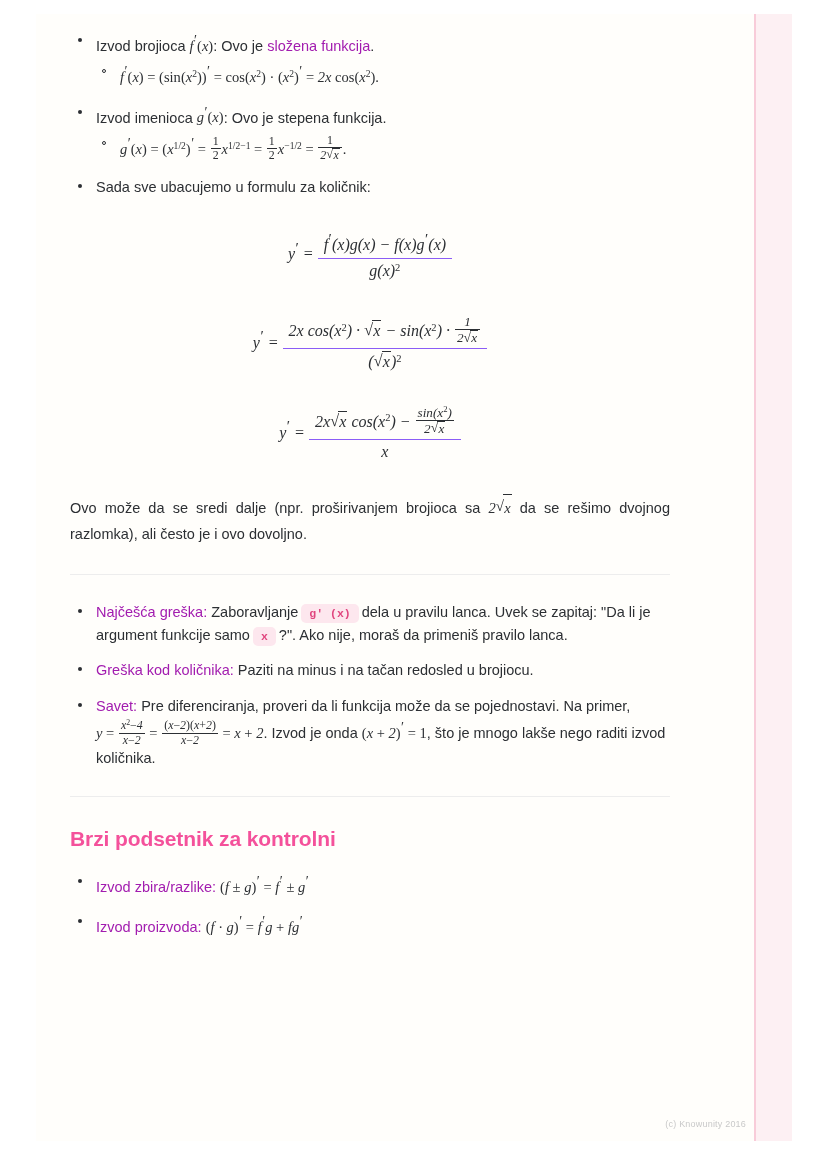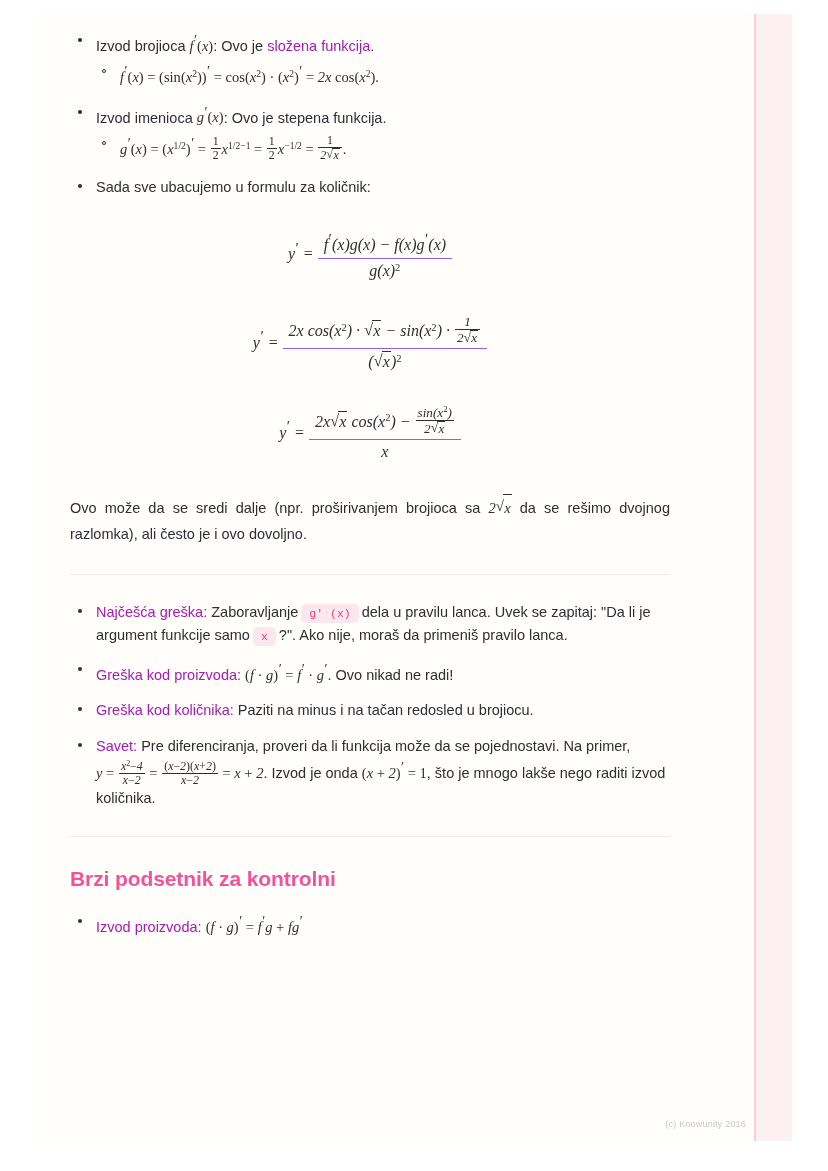--- a/index.html
+++ b/index.html
@@ -185,20 +185,21 @@
   
   code.chip {
     font-family: "Liberation Mono", monospace;
     font-size: 11.5px;
     background: #fde7ee;
     color: #e0457e;
     border-radius: 5px;
     padding: 3px 8px;
     margin: 0 3px;
     white-space: nowrap;
+    font-weight: bold;
   }
 
   p.para {
     margin: 0;
     text-align: justify;
     line-height: 1.85;
   }
 
   
   .footer {
@@ -281,24 +282,20 @@
     <hr class="rule">
 
 
     <ul class="lvl1">
 
       <li>
         <b>Najčešća greška:</b>
         <span>Zaboravljanje</span><code class="chip">g' (x)</code><span>dela u pravilu lanca. Uvek se zapitaj: "Da li je argument funkcije samo</span><code class="chip">x</code><span>?". Ako nije, moraš da primeniš pravilo lanca.</span>
       </li>
 
-      <li>
-        <b>Greška kod proizvoda:</b>
-        <span class="m"><span class="up">(</span>f <span class="up">·</span> g<span class="up">)</span><span class="prime">′</span> <span class="up">=</span> f<span class="prime">′</span> <span class="up">·</span> g<span class="prime">′</span></span><span>. Ovo nikad ne radi!</span>
-      </li>
 
       <li>
         <b>Greška kod količnika:</b>
         <span>Paziti na minus i na tačan redosled u brojiocu.</span>
       </li>
 
       <li>
         <b>Savet:</b>
         <span>Pre diferenciranja, proveri da li funkcija može da se pojednostavi. Na primer,</span>
         <span class="m">y <span class="up">=</span> <span class="frac"><span class="num">x<sup class="en">2</sup><span class="up">−</span>4</span><span class="den">x<span class="up">−</span>2</span></span> <span class="up">=</span> <span class="frac"><span class="num"><span class="up">(</span>x<span class="up">−</span>2<span class="up">)(</span>x<span class="up">+</span>2<span class="up">)</span></span><span class="den">x<span class="up">−</span>2</span></span> <span class="up">=</span> x <span class="up">+</span> 2</span><span>. Izvod je onda</span>
@@ -306,20 +303,24 @@
       </li>
 
     </ul>
 
     <hr class="rule">
 
     <h2 class="section">Brzi podsetnik za kontrolni</h2>
 
     <ul class="lvl1">
       <li>
+        <b>Izvod zbira/razlike:</b>
+        <span class="m"><span class="up">(</span>f <span class="up">±</span> g<span class="up">)</span><span class="prime">′</span> <span class="up">=</span> f<span class="prime">′</span> <span class="up">±</span> g<span class="prime">′</span></span>
+      </li>
+      <li>
         <b>Izvod proizvoda:</b>
         <span class="m"><span class="up">(</span>f <span class="up">·</span> g<span class="up">)</span><span class="prime">′</span> <span class="up">=</span> f<span class="prime">′</span>g <span class="up">+</span> fg<span class="prime">′</span></span>
       </li>
     </ul>
 
   </div>
 
   <div class="footer">(c) Knowunity 2016</div>
 
 </div>

